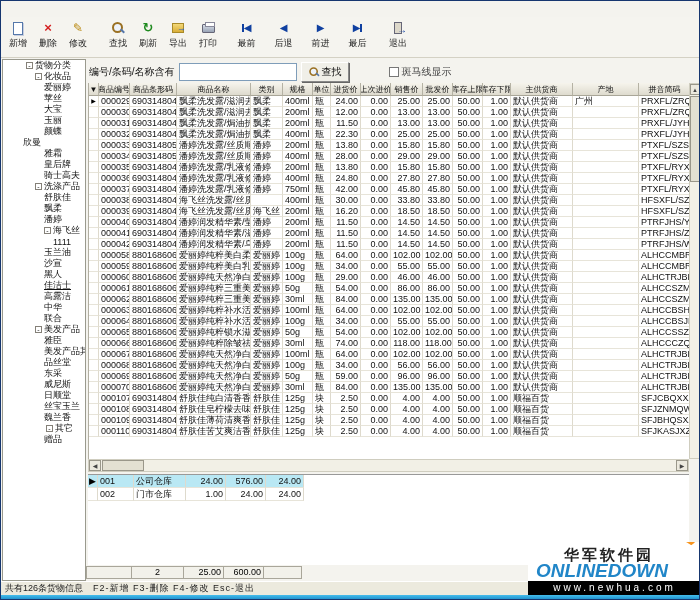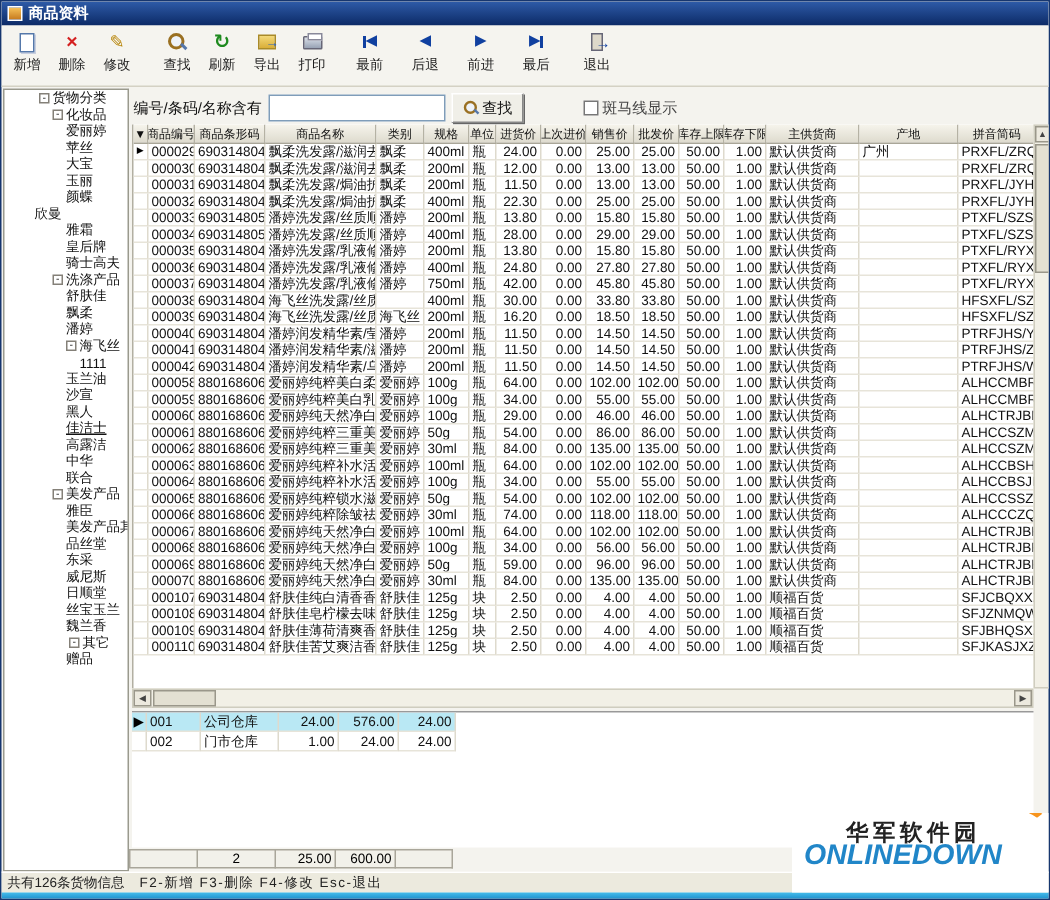--- a/index.html
+++ b/index.html
@@ -112,24 +112,20 @@
   .wm2 { position:absolute; left:8px; top:18px; font-size:19px; font-weight:bold; font-style:italic; color:#2186c8;
     letter-spacing:0px; text-shadow:1px 1px 0 #fff; }
   .wm3 { position:absolute; left:0; top:39px; width:173px; height:14px; background:#000; color:#fff; font-size:10px;
     letter-spacing:3px; text-align:center; line-height:14px; }
 </style>
 </head>
 <body>
 
 <div class="window">
 
-  <div class="titlebar">
-    <span class="appicon"></span>
-    <span>商品资料</span>
-  </div>
 
   <div class="toolbar">
     <div class="tbtn">
       <span class="ticon">
           <span class="pageicon"></span>
         </span>
       <span class="lbl">新增</span>
     </div>
     <div class="tbtn">
       <span class="ticon xicon">×</span>
@@ -934,15 +930,16 @@
     <span class="st-left">共有126条货物信息</span>
     <span class="st-hints">F2-新增  F3-删除  F4-修改  Esc-退出</span>
   </div>
 
   <div class="bluebar"></div>
 
   <div class="watermark">
     <div class="swoosh"></div>
     <div class="wm1">华军软件园</div>
     <div class="wm2">ONLINEDOWN</div>
+    <div class="wm3">www.newhua.com</div>
   </div>
 
 </div>
 
 </body></html>

